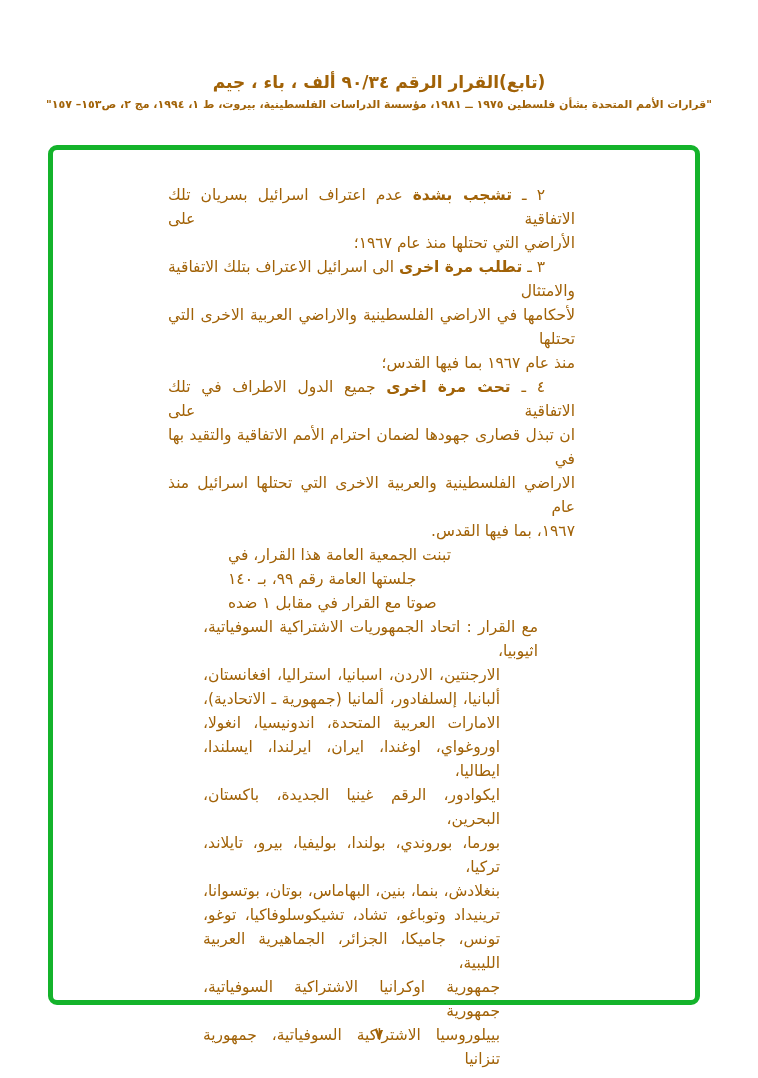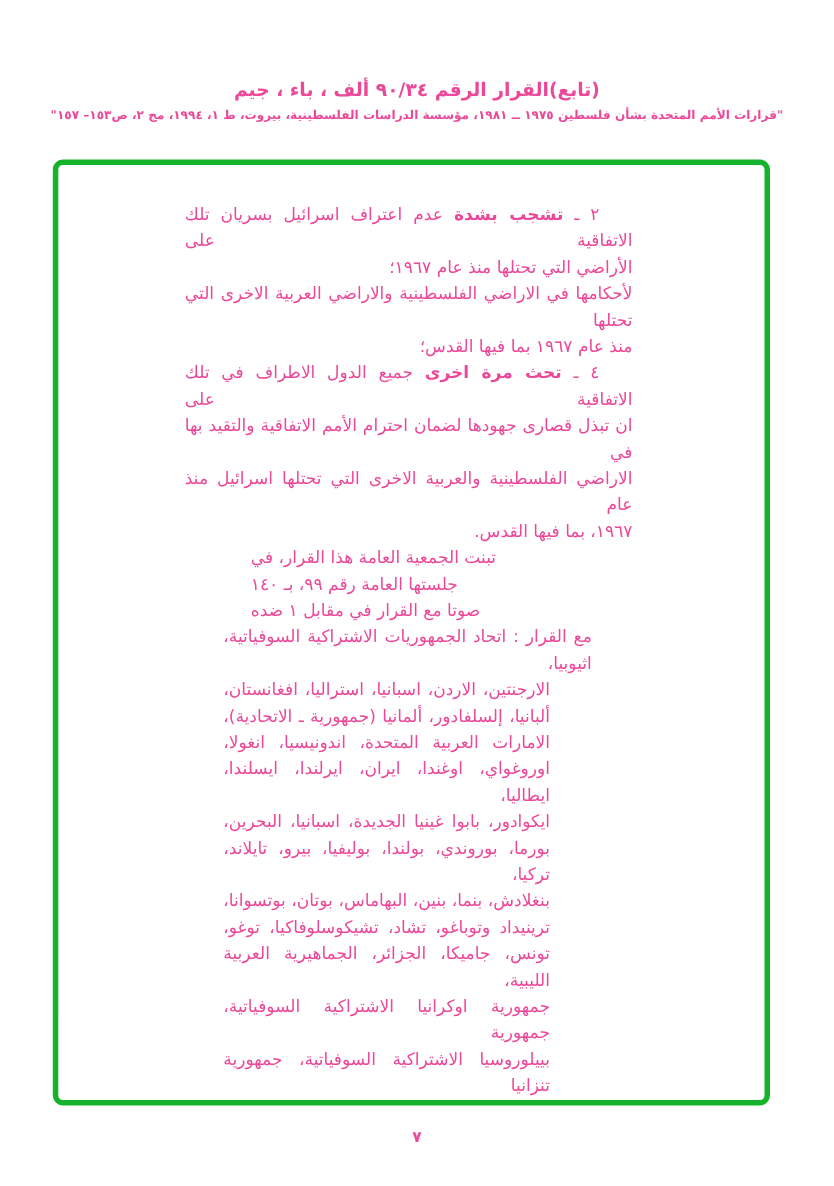--- a/index.html
+++ b/index.html
@@ -2,21 +2,21 @@
 <html lang="ar"><head>
 <meta charset="utf-8">
 <style>
   html, body { margin: 0; padding: 0; background: #ffffff; }
   .page {
     position: relative;
     width: 758px;
     height: 1078px;
     background: #ffffff;
     font-family: "DejaVu Sans", sans-serif;
-    color: #ec4899;
+    color: #a16207;
     overflow: hidden;
   }
   .header { direction: rtl; }
   .title {
     padding-top: 72px;
     text-align: center;
     font-size: 17px;
     font-weight: bold;
     direction: rtl;
   }
@@ -89,41 +89,42 @@
     <div class="title">(تابع)القرار الرقم ٩٠/٣٤ ألف ، باء ، جيم</div>
     <div class="subtitle">"قرارات الأمم المتحدة بشأن فلسطين ١٩٧٥ ــ ١٩٨١، مؤسسة الدراسات الفلسطينية، بيروت، ط ١، ١٩٩٤، مج ٢، ص١٥٣– ١٥٧"</div>
   </div>
 
   <div class="green-box">
     <div class="content">
 
       <div class="line clause-first"><span>٢ ـ</span> <span class="lead">تشجب بشدة</span> <span>عدم اعتراف اسرائيل بسريان تلك الاتفاقية على</span></div>
       <div class="line ragged">الأراضي التي تحتلها منذ عام ١٩٦٧؛</div>
 
+      <div class="line clause-first"><span>٣ ـ</span> <span class="lead">تطلب مرة اخرى</span> <span>الى اسرائيل الاعتراف بتلك الاتفاقية والامتثال</span></div>
       <div class="line">لأحكامها في الاراضي الفلسطينية والاراضي العربية الاخرى التي تحتلها</div>
       <div class="line ragged">منذ عام ١٩٦٧ بما فيها القدس؛</div>
 
       <div class="line clause-first"><span>٤ ـ</span> <span class="lead">تحث مرة اخرى</span> <span>جميع الدول الاطراف في تلك الاتفاقية على</span></div>
       <div class="line">ان تبذل قصارى جهودها لضمان احترام الأمم الاتفاقية والتقيد بها في</div>
       <div class="line">الاراضي الفلسطينية والعربية الاخرى التي تحتلها اسرائيل منذ عام</div>
       <div class="line ragged">١٩٦٧، بما فيها القدس.</div>
 
       <div class="note">
         <div class="note-line">تبنت الجمعية العامة هذا القرار، في</div>
         <div class="note-line">جلستها العامة رقم ٩٩، بـ ١٤٠</div>
         <div class="note-line">صوتا مع القرار في مقابل ١ ضده</div>
       </div>
 
       <div class="line vote-first"><span>مع القرار :</span> <span>اتحاد الجمهوريات الاشتراكية السوفياتية، اثيوبيا،</span></div>
       <div class="vote-rest">
         <div class="line">الارجنتين، الاردن، اسبانيا، استراليا، افغانستان،</div>
         <div class="line">ألبانيا، إلسلفادور، ألمانيا (جمهورية ـ الاتحادية)،</div>
         <div class="line">الامارات العربية المتحدة، اندونيسيا، انغولا،</div>
         <div class="line">اوروغواي، اوغندا، ايران، ايرلندا، ايسلندا، ايطاليا،</div>
-        <div class="line">ايكوادور، بابوا غينيا الجديدة، اسبانيا، البحرين،</div>
+        <div class="line">ايكوادور، الرقم غينيا الجديدة، باكستان، البحرين،</div>
         <div class="line">بورما، بوروندي، بولندا، بوليفيا، بيرو، تايلاند، تركيا،</div>
         <div class="line">بنغلادش، بنما، بنين، البهاماس، بوتان، بوتسوانا،</div>
         <div class="line">ترينيداد وتوباغو، تشاد، تشيكوسلوفاكيا، توغو،</div>
         <div class="line">تونس، جاميكا، الجزائر، الجماهيرية العربية الليبية،</div>
         <div class="line">جمهورية اوكرانيا الاشتراكية السوفياتية، جمهورية</div>
         <div class="line">بييلوروسيا الاشتراكية السوفياتية، جمهورية تنزانيا</div>
 
       </div>
 
     </div>

